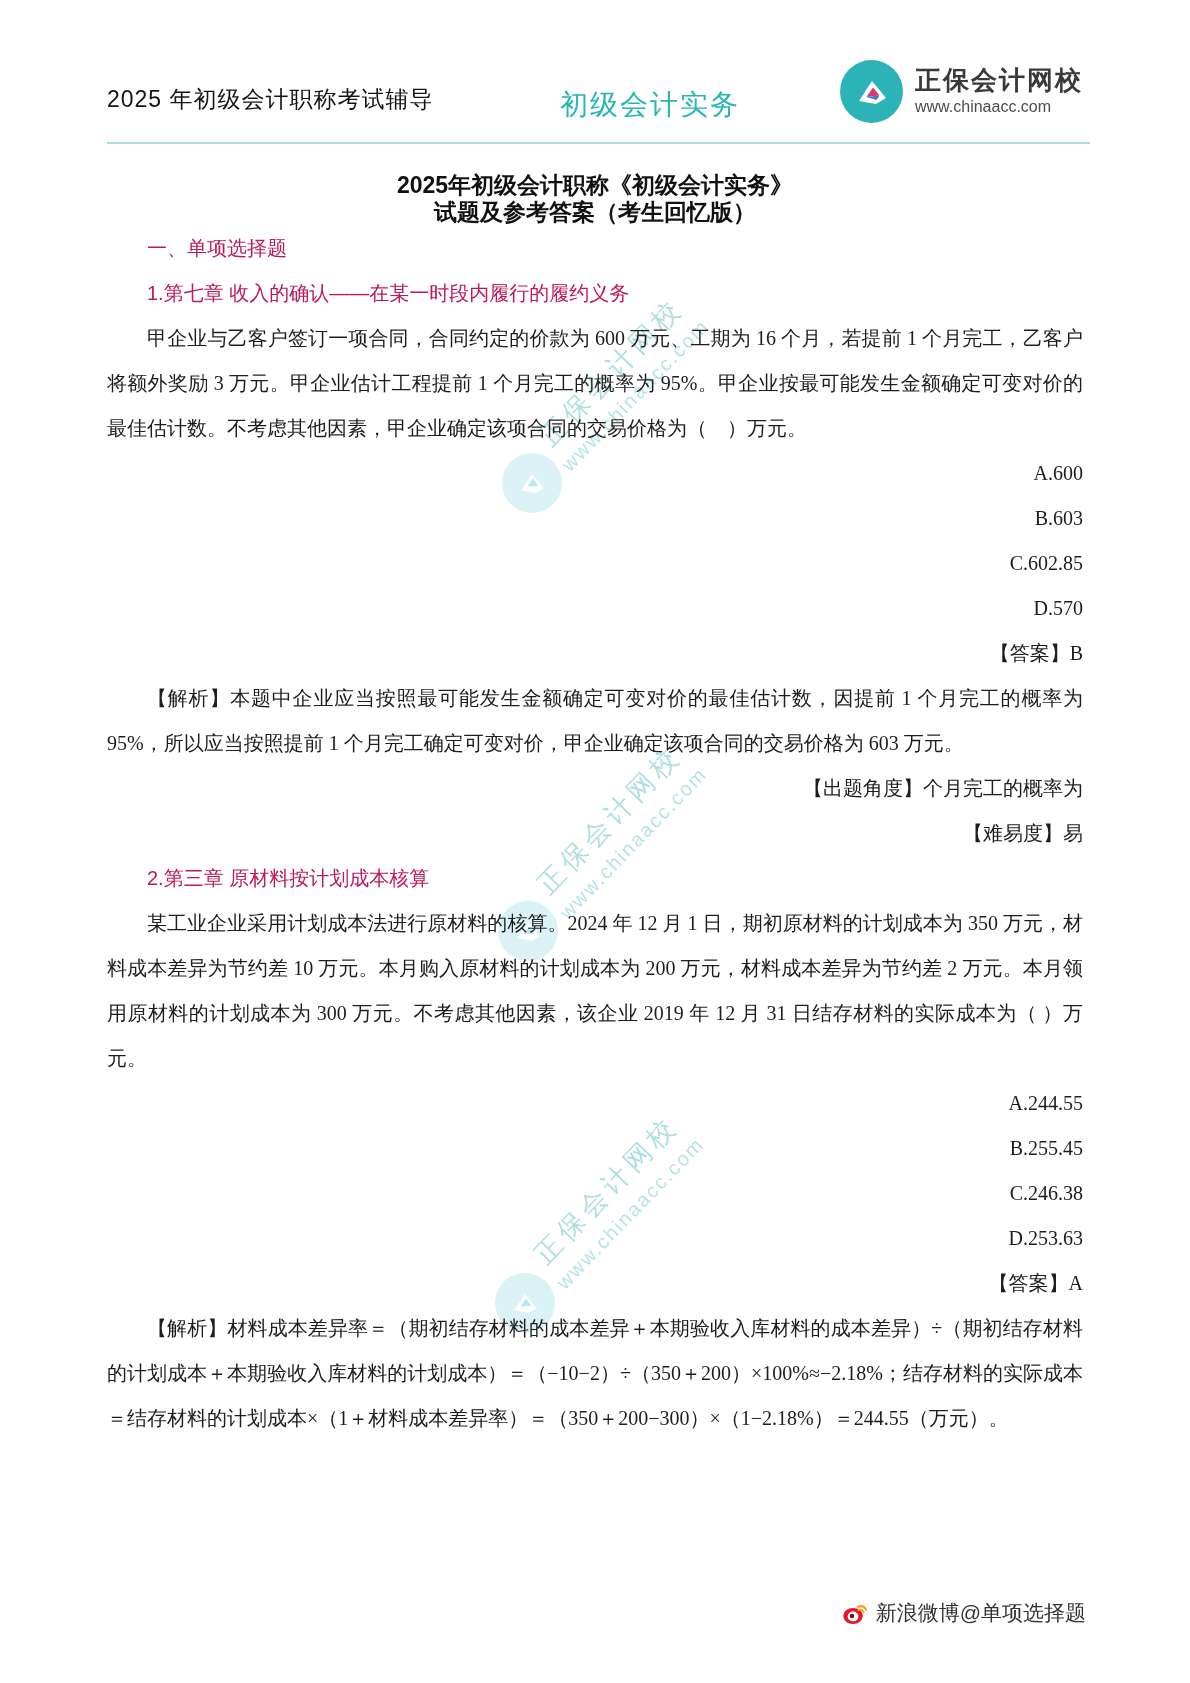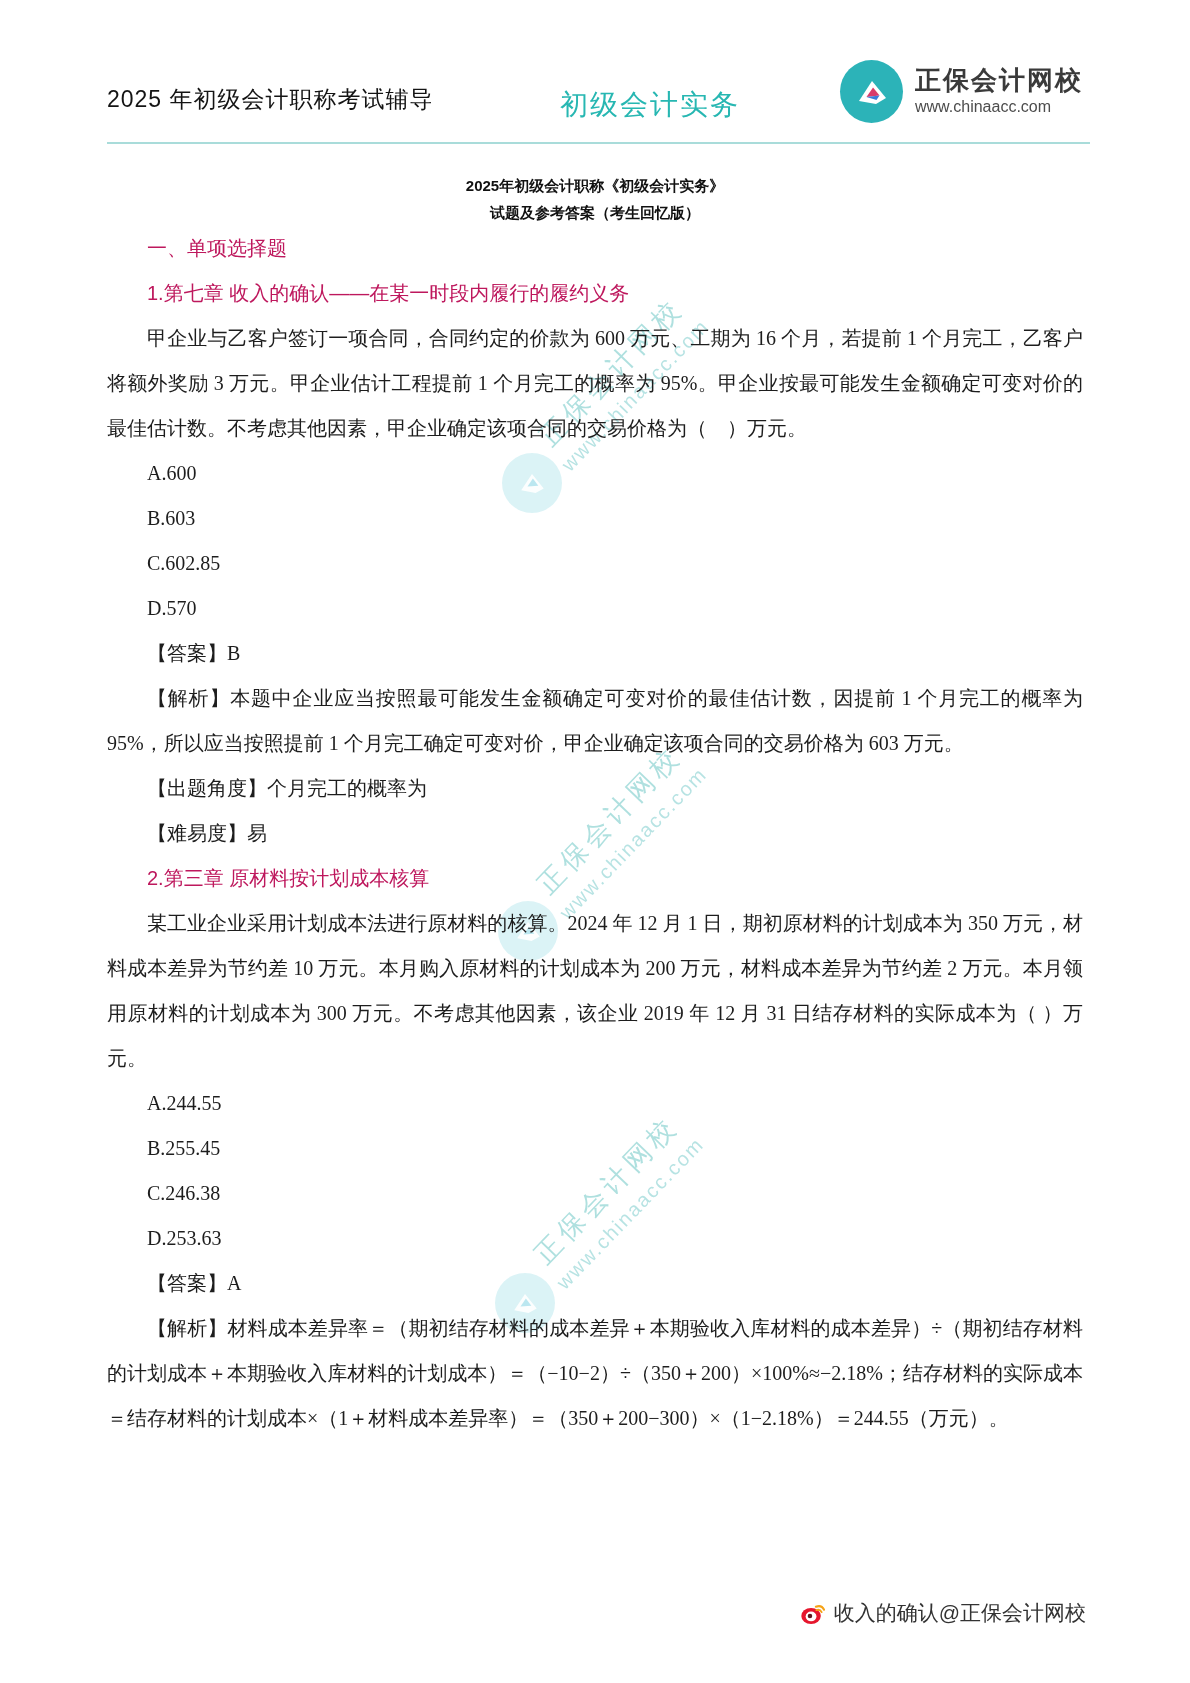--- a/index.html
+++ b/index.html
@@ -65,30 +65,30 @@
 
   
   main {
     position:absolute; left:107px; top:172px; width:976px;
     font-size:20px; line-height:45px;
     z-index:2;
   }
   .doc-title {
     text-align:center;
     font-family:"Liberation Sans","DejaVu Sans",sans-serif;
-    font-weight:bold; font-size:15px; line-height:27px; color:#111;
+    font-weight:bold; font-size:23px; line-height:27px; color:#111;
   }
   .heading {
     font-family:"Liberation Sans","DejaVu Sans",sans-serif;
     font-weight:normal; color:#be185d;
     text-indent:2em; margin:0;
     font-size:20px; line-height:45px;
   }
   p.para { margin:0; text-align:justify; text-indent:2em; }
-  p.line { margin:0; text-indent:2em; }
+  p.line { margin:0; text-indent:2em;text-align:right; }
 
   
   .page-info {
     position:absolute; left:107px; width:976px; top:1563px;
     text-align:center;
     font-family:"Liberation Sans","DejaVu Sans",sans-serif;
     font-weight:bold; font-size:21px; color:#2bb8b2; letter-spacing:2px;
     z-index:2;
   }
   .weibo {
@@ -194,16 +194,16 @@
   <div class="weibo">
     <span style="display:inline-flex;">
       <svg width="26" height="26" viewBox="0 0 24 24">
         <ellipse cx="10.2" cy="14.8" rx="9" ry="7.4" fill="#e6162d"></ellipse>
         <ellipse cx="10.2" cy="15.2" rx="5" ry="4.5" fill="#ffffff"></ellipse>
         <circle cx="9.2" cy="14.8" r="2.1" fill="#5d1a20"></circle>
         <path d="M14.6 6.2 Q20 4.2 22.2 9" stroke="#f5a216" stroke-width="1.9" fill="none" stroke-linecap="round"></path>
         <path d="M15 9.3 Q18.6 8.1 20 11.2" stroke="#f5a216" stroke-width="1.7" fill="none" stroke-linecap="round"></path>
       </svg>
     </span>
-    <span>收入的确认@正保会计网校</span>
+    <span>新浪微博@单项选择题</span>
   </div>
 
 </div>
 
 </body></html>

